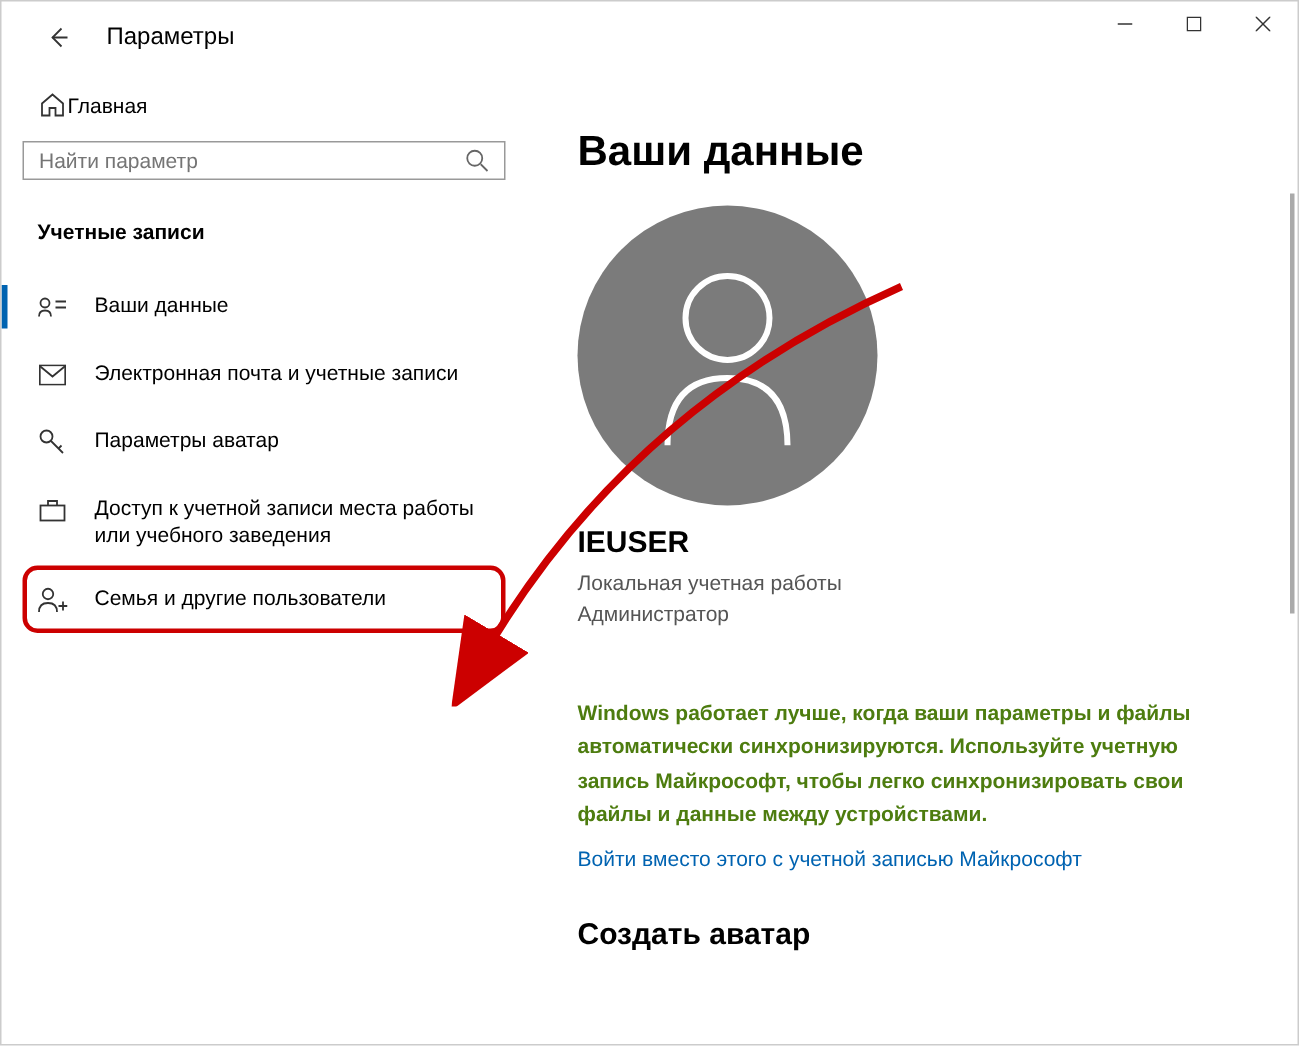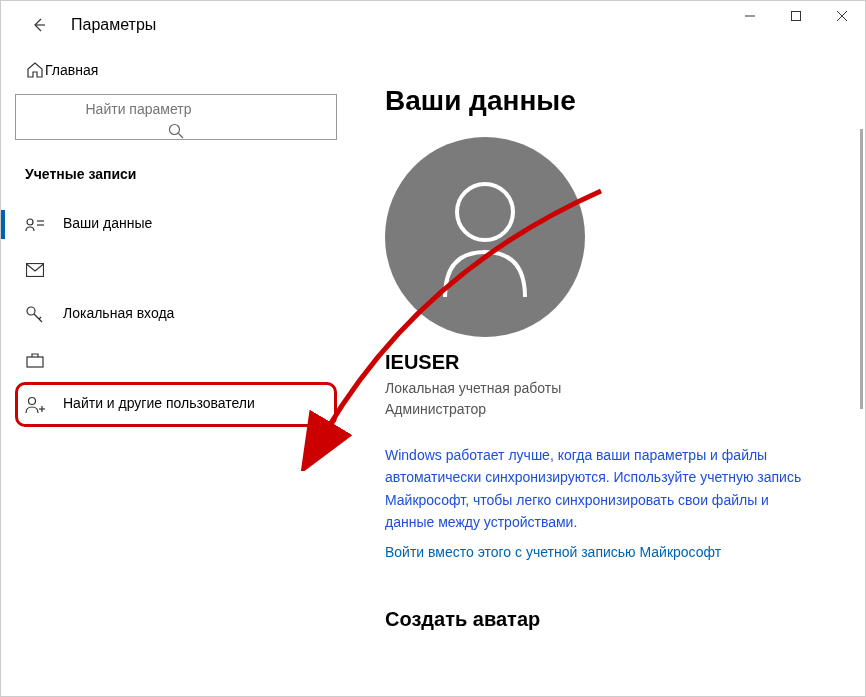--- a/index.html
+++ b/index.html
@@ -10,44 +10,44 @@
     .title { margin-left: 12px; font-size: 16px; color: #000; }
     .window-controls { position: absolute; right: 0; top: 0; display: flex; }
     .win-btn { width: 46px; height: 30px; display: flex; align-items: center; justify-content: center; cursor: pointer; color: #555; }
     
     .content { display: flex; height: calc(100% - 48px); }
     
     .sidebar { width: 350px; padding: 0 14px; }
     .home-row { display: flex; align-items: center; padding: 10px 10px 14px 10px; }
     .home-label { font-size: 14px; }
     
-    .search-box { border: 1px solid #999; height: 46px; display: flex; align-items: center; padding: 0 10px; margin: 0 0 18px 0; flex-direction: column; }
+    .search-box { border: 1px solid #999; height: 26px; display: flex; align-items: center; padding: 0 10px; margin: 0 0 18px 0; }
     .search-input { flex: 1; border: none; outline: none; font-size: 14px; color: #666; background: transparent; }
     .search-icon { color: #666; }
     
     .category { font-size: 14px; font-weight: 600; padding: 8px 10px 20px 10px; }
     
     .nav-item { display: flex; align-items: flex-start; padding: 12px 10px; cursor: pointer; position: relative; min-height: 44px; }
     .nav-item.active::before { content: ''; position: absolute; left: -14px; top: 8px; bottom: 8px; width: 4px; background: #0063B1; }
     .nav-item.highlighted { border: 3px solid #c00; border-radius: 10px; padding: 9px 7px; }
     .nav-icon { width: 20px; height: 20px; flex-shrink: 0; display: flex; align-items: center; justify-content: center; margin-top: 1px; }
     .nav-label { margin-left: 18px; font-size: 14px; line-height: 1.3; }
     
     .main { flex: 1; padding: 36px 34px 0 34px; position: relative; overflow: hidden; }
     .page-title { font-size: 28px; font-weight: 600; margin-bottom: 20px; }
     
     .avatar { width: 200px; height: 200px; border-radius: 50%; background: #7b7b7b; display: flex; align-items: center; justify-content: center; margin-bottom: 14px; }
     
     .username { font-size: 20px; font-weight: 600; margin-bottom: 4px; }
     .acct-type { font-size: 14px; color: #555; line-height: 1.5; }
     
-    .desc { margin-top: 24px; font-size: 14px; color: #1d4ed8; line-height: 1.6; max-width: 430px; }
+    .desc { margin-top: 44px; font-size: 14px; color: #4d7c0f; line-height: 1.6; max-width: 430px; font-weight: bold; }
     .link { color: #0063B1; font-size: 14px; margin-top: 10px; display: block; }
     
-    .section-title { font-size: 20px; font-weight: 600; margin-top: 48px; }
+    .section-title { font-size: 20px; font-weight: 600; margin-top: 32px; }
     
     .scrollbar { position: absolute; right: 2px; top: 80px; width: 3px; height: 280px; background: #aaa; }
     
     .arrow-overlay { position: absolute; pointer-events: none; z-index: 10; }
     
     svg { display: block; }
   </style>
 </head>
 <body>
 
@@ -114,52 +114,54 @@
       <span class="nav-label">Ваши данные</span>
     </div>
 
     <div class="nav-item">
       <span class="nav-icon">
         <svg width="18" height="14" viewBox="0 0 18 14">
             <rect x="0.5" y="0.5" width="17" height="13" stroke="#333" stroke-width="1.2" fill="none"></rect>
             <path d="M0.5 1 L9 8 L17.5 1" stroke="#333" stroke-width="1.2" fill="none"></path>
           </svg>
       </span>
+      <span class="nav-label">Электронная почта и учетные записи</span>
     </div>
 
     <div class="nav-item">
       <span class="nav-icon">
         <svg width="18" height="18" viewBox="0 0 18 18">
             <circle cx="5" cy="5" r="4" stroke="#333" stroke-width="1.2" fill="none"></circle>
             <line x1="8" y1="8" x2="16" y2="16" stroke="#333" stroke-width="1.2"></line>
             <line x1="13" y1="13" x2="15" y2="11" stroke="#333" stroke-width="1.2"></line>
           </svg>
       </span>
-      <span class="nav-label">Локальная входа</span>
+      <span class="nav-label">Параметры аватар</span>
     </div>
 
     <div class="nav-item">
       <span class="nav-icon">
         <svg width="18" height="16" viewBox="0 0 18 16">
             <rect x="1" y="5" width="16" height="10" stroke="#333" stroke-width="1.2" fill="none"></rect>
             <path d="M6 5 L6 2 L12 2 L12 5" stroke="#333" stroke-width="1.2" fill="none"></path>
           </svg>
       </span>
+      <span class="nav-label">Доступ к учетной записи места работы или учебного заведения</span>
     </div>
 
     <div class="nav-item highlighted">
       <span class="nav-icon">
         <svg width="20" height="18" viewBox="0 0 20 18">
             <circle cx="7" cy="5" r="3.5" stroke="#333" stroke-width="1.2" fill="none"></circle>
             <path d="M1 17 Q1 11 7 11 Q13 11 13 17" stroke="#333" stroke-width="1.2" fill="none"></path>
             <line x1="14" y1="13" x2="20" y2="13" stroke="#333" stroke-width="1.2"></line>
             <line x1="17" y1="10" x2="17" y2="16" stroke="#333" stroke-width="1.2"></line>
           </svg>
       </span>
-      <span class="nav-label">Найти и другие пользователи</span>
+      <span class="nav-label">Семья и другие пользователи</span>
     </div>
 
   </div>
 
   <div class="main">
     <div class="page-title">Ваши данные</div>
 
     <div class="avatar">
       <svg width="110" height="120" viewBox="0 0 110 120">
           <circle cx="55" cy="35" r="28" stroke="#fff" stroke-width="4" fill="none"></circle>

